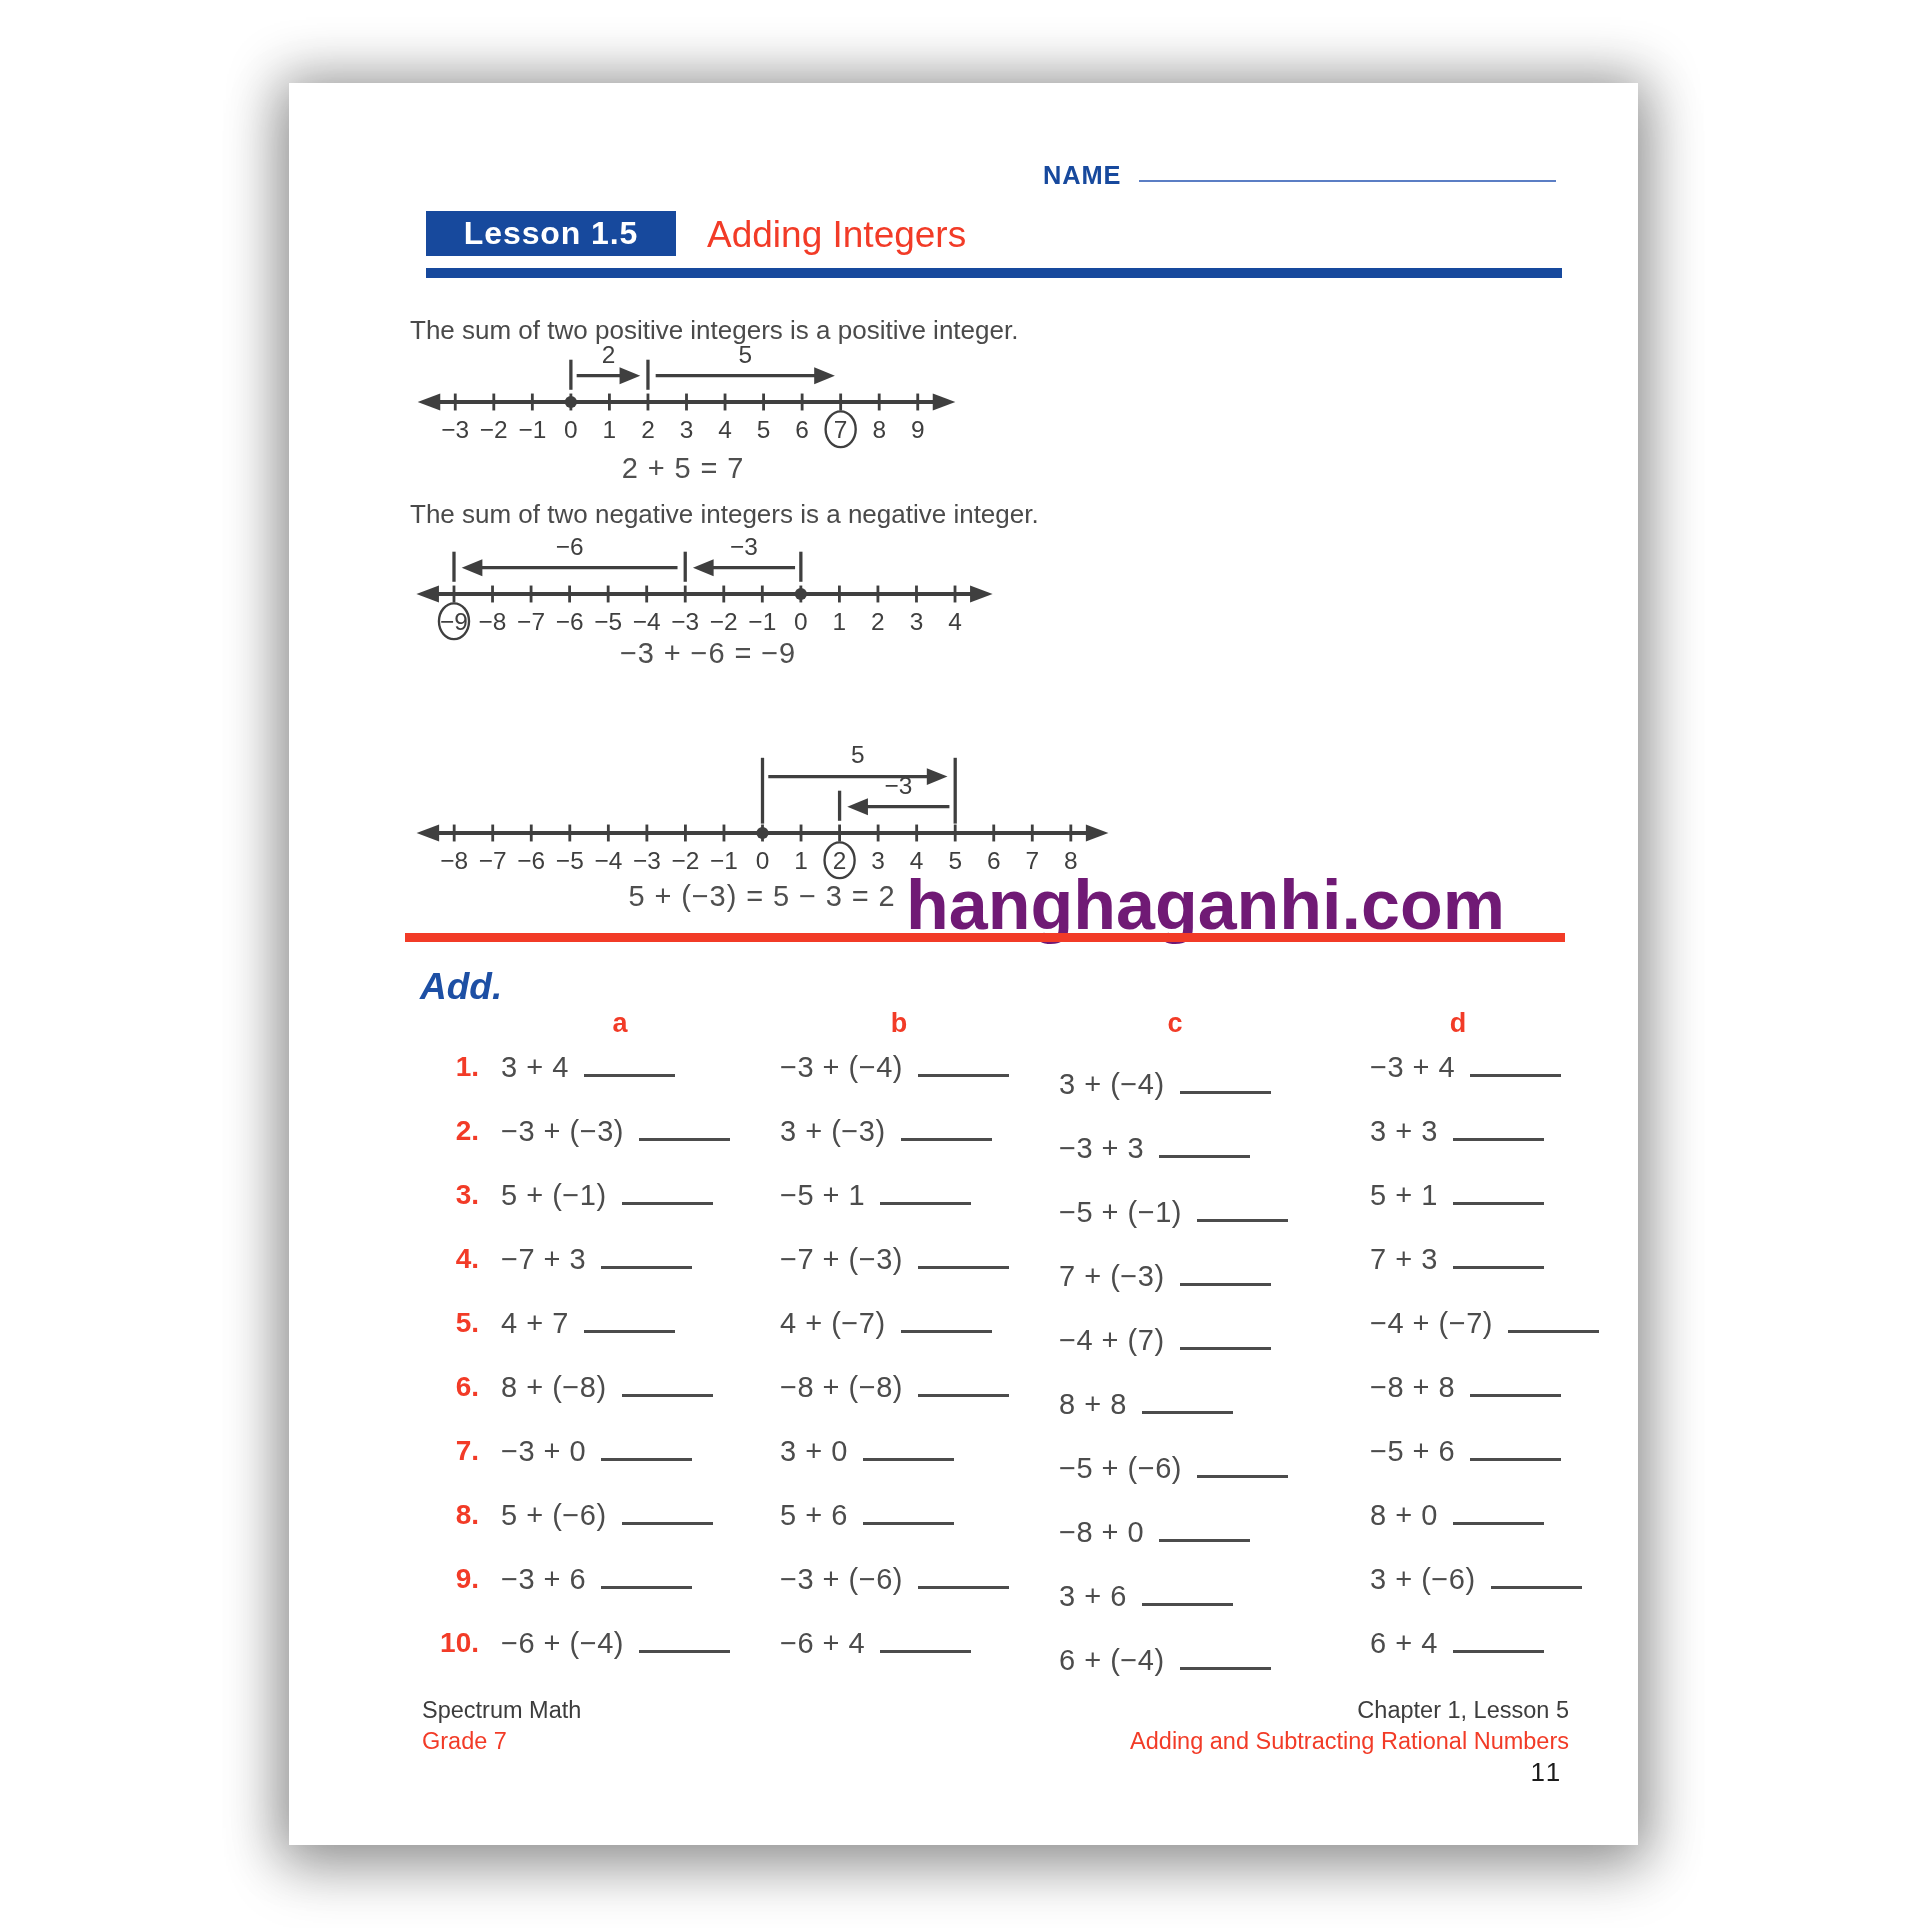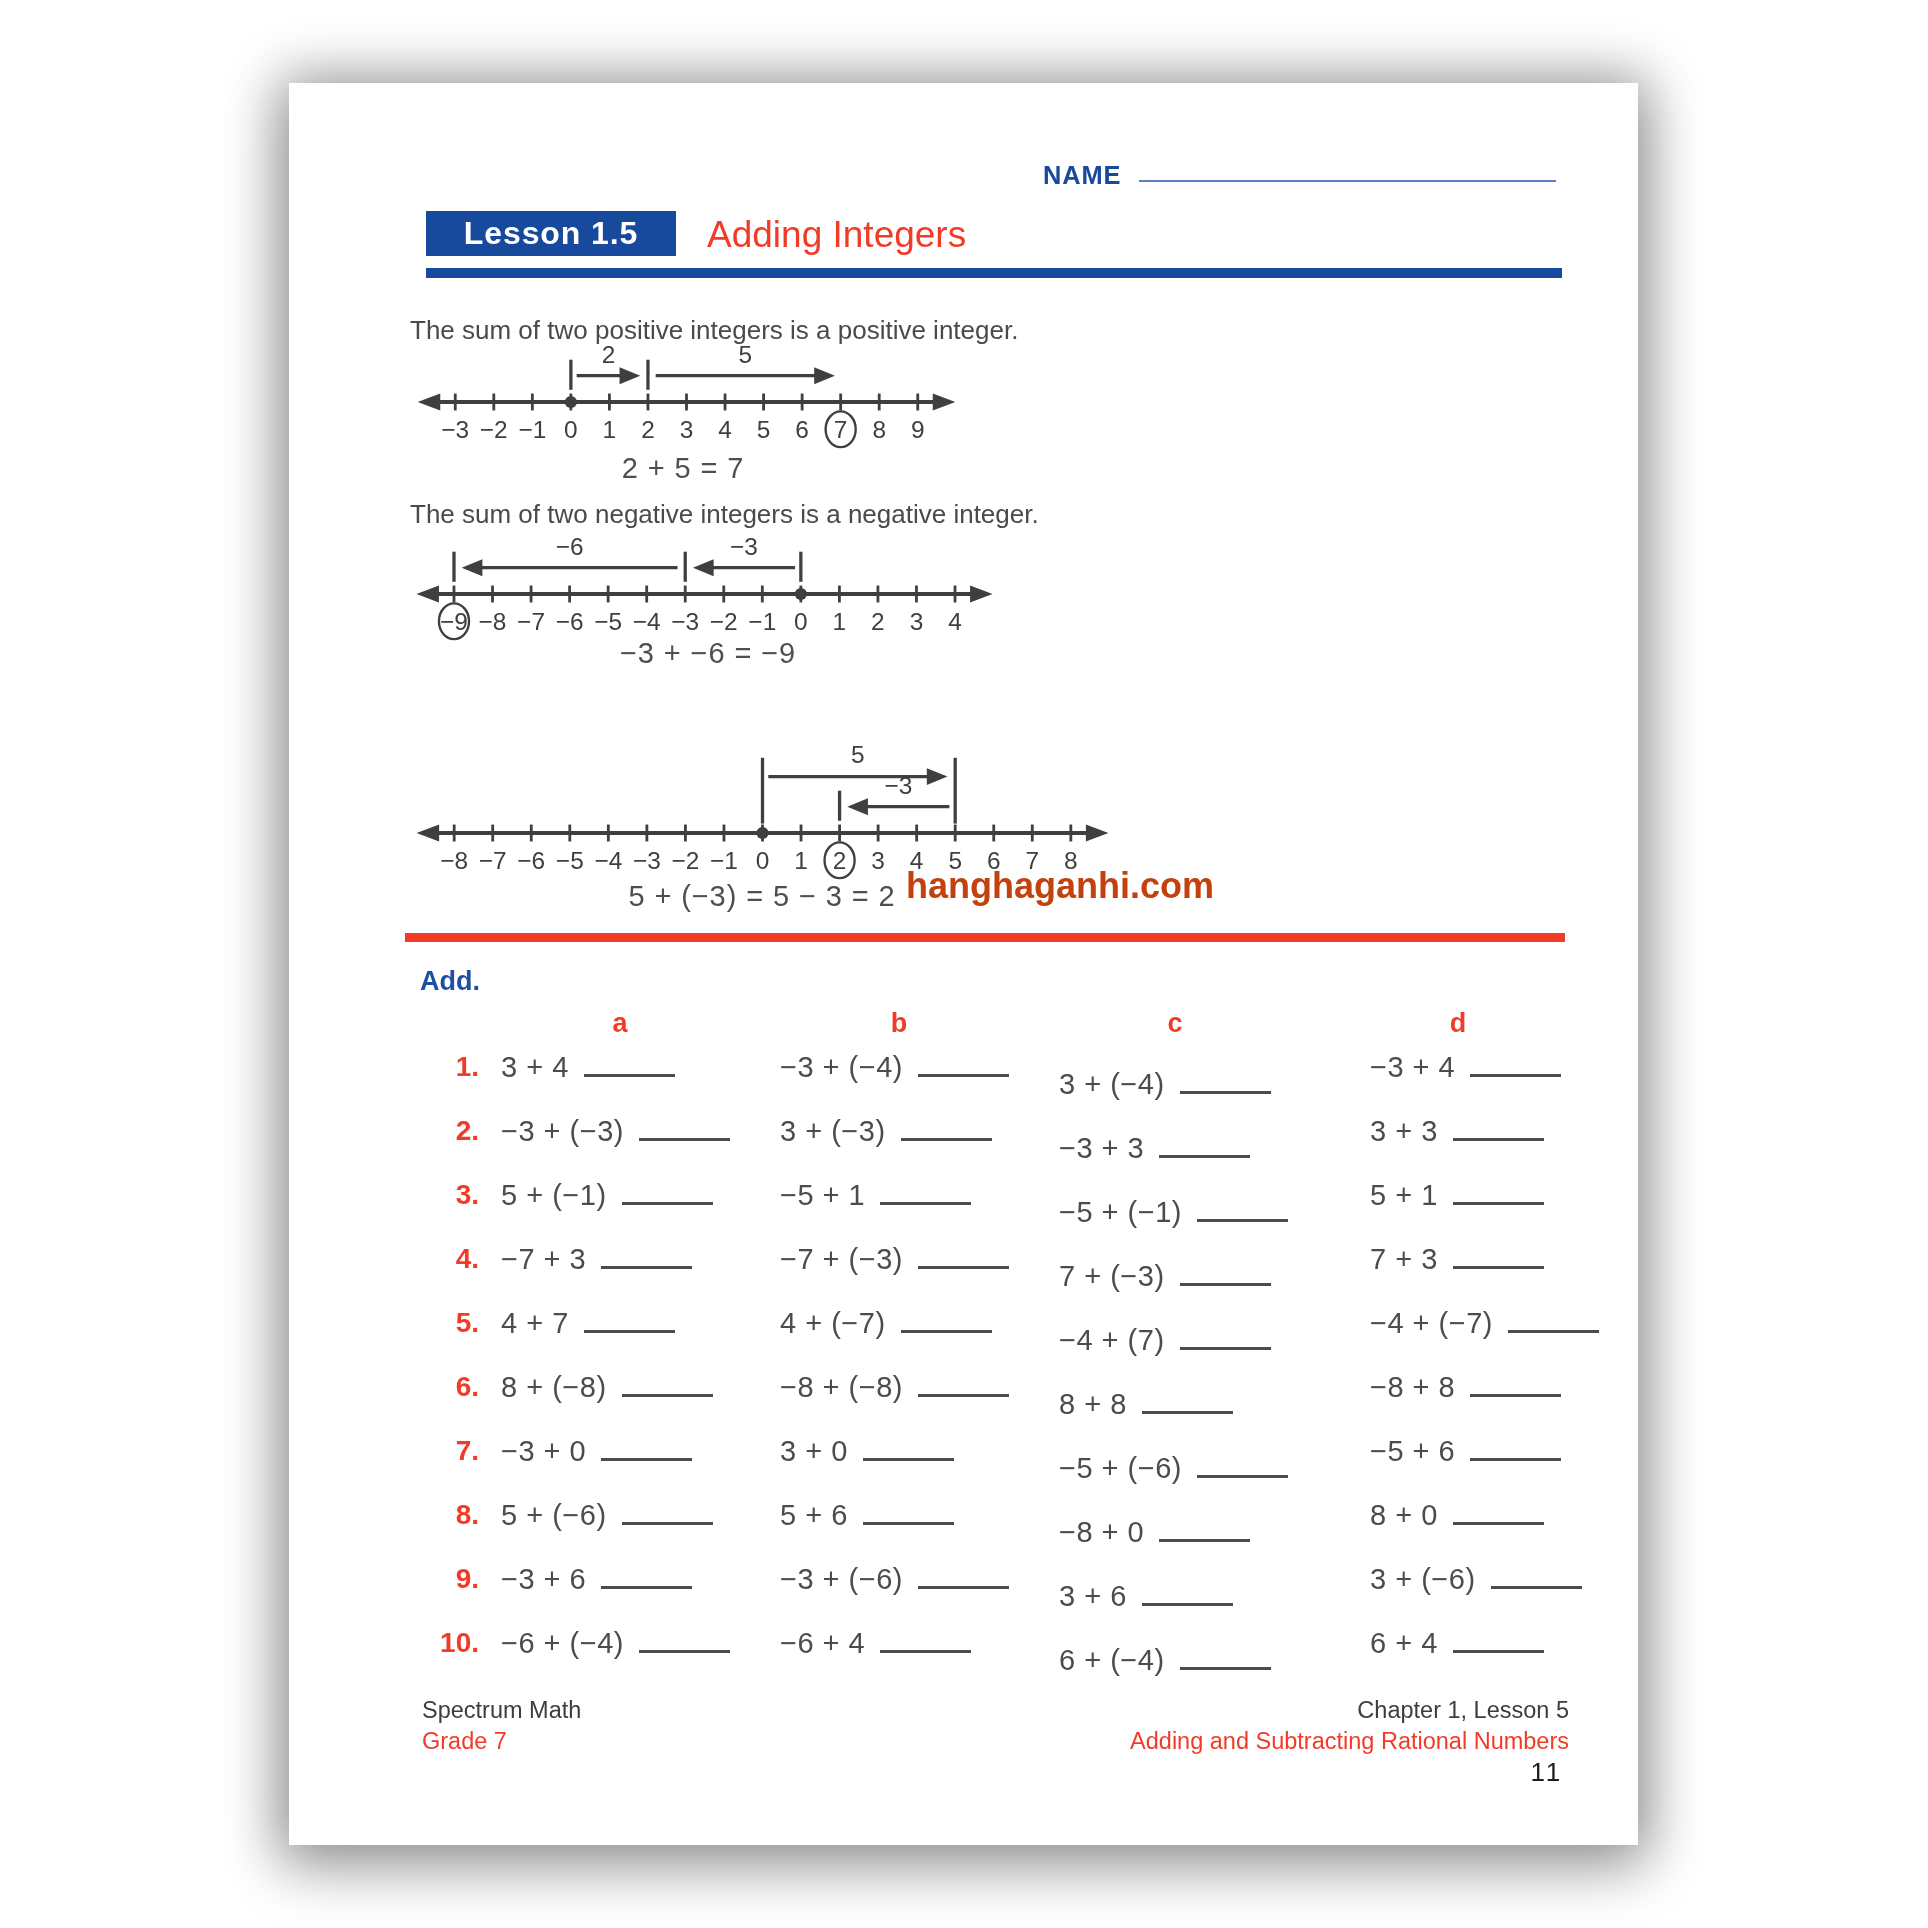--- a/index.html
+++ b/index.html
@@ -24,23 +24,23 @@
   #intro3{left:131px;top:601px;width:1186px;line-height:1.25;}
   .nl{position:absolute;}
   #nl-0{left:128px;top:225px;}
   #nl-1{left:127px;top:417px;}
   #nl-2{left:127px;top:656px;}
   .nl text{font-size:26px;fill:#3f3f3f;font-family:"Liberation Sans",sans-serif;}
   .equation{position:absolute;width:320px;text-align:center;font-size:29px;color:#4f4f4f;letter-spacing:0.9px;}
   #eq-0{left:234px;top:369px;}
   #eq-1{left:259px;top:554px;}
   #eq-2{left:313px;top:797px;}
-  .watermark{position:absolute;left:617px;top:782px;width:603px;font-size:36px;font-weight:bold;color:#c2410c;}
+  .watermark{position:absolute;left:617px;top:782px;width:603px;font-size:70px;font-weight:bold;color:#701a75;}
   .red-rule{position:absolute;left:116px;top:850px;width:1160px;height:8.5px;background:#f23b27;}
-  .add-label{position:absolute;left:131px;top:883px;font-size:27px;font-weight:600;color:#1d4fa4;}
+  .add-label{position:absolute;left:131px;top:883px;font-size:37px;font-weight:600;color:#1d4fa4;font-style:italic;}
   .col-header{position:absolute;top:925px;width:56px;text-align:center;font-size:27px;font-weight:bold;color:#f23b27;}
   #col-a{left:303px;} #col-b{left:582px;} #col-c{left:858px;} #col-d{left:1141px;}
   .prob-row{position:absolute;left:0;width:1349px;height:41px;}
   .row-num{position:absolute;left:141px;width:49px;text-align:right;font-size:28px;font-weight:bold;color:#f23b27;}
   .prob-cell{position:absolute;font-size:29px;color:#4c4c4c;white-space:nowrap;letter-spacing:0.5px;}
   .col0{left:212px;}.col1{left:491px;}.col2{left:770px;margin-top:17px;}.col3{left:1049px;margin-left:32px;}
   .blank{display:inline-block;width:91px;border-bottom:3.8px solid #4c4c4c;margin-left:15px;}
   .footer-left{position:absolute;left:133px;top:1612px;font-size:23.5px;color:#3d3d3d;line-height:1.32;}
   .footer-right{position:absolute;right:69px;top:1612px;text-align:right;font-size:23.5px;color:#3d3d3d;line-height:1.32;}
   .red{color:#f23b27;}

